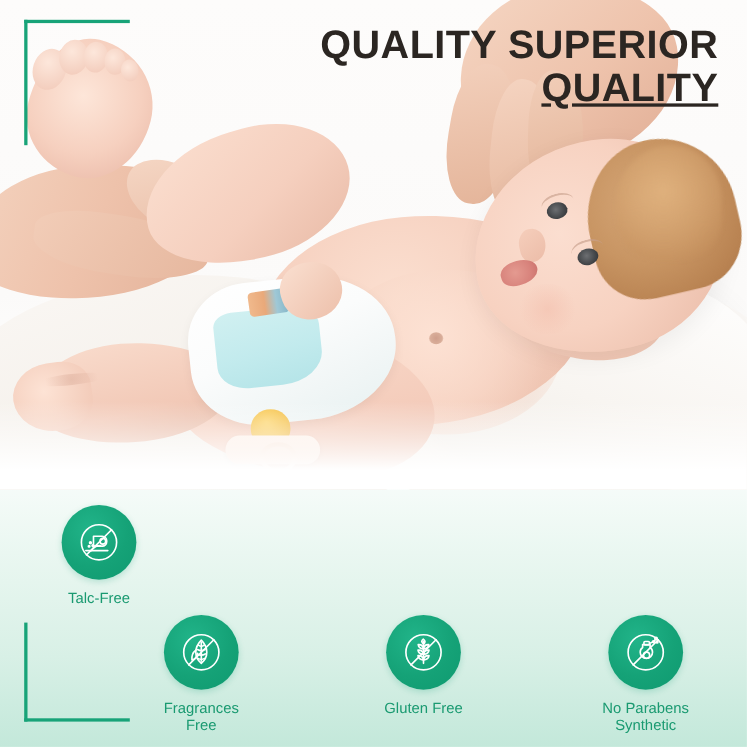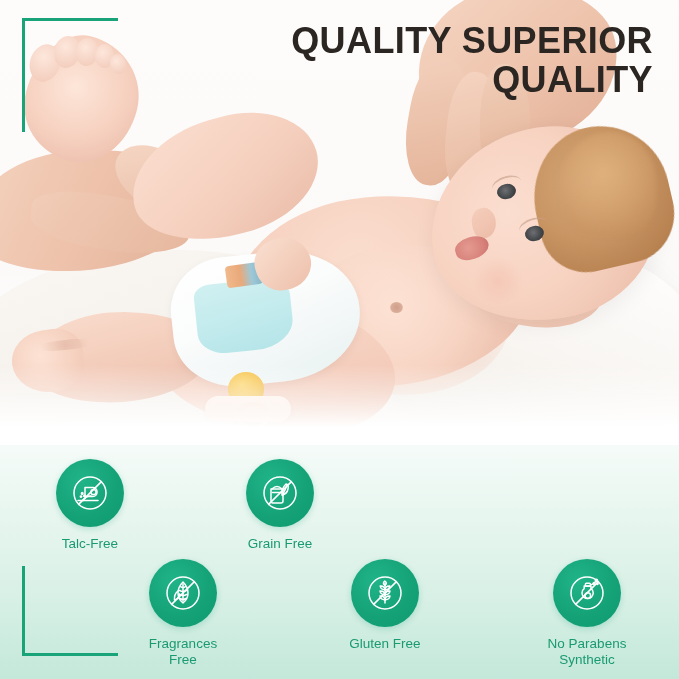--- a/index.html
+++ b/index.html
@@ -137,21 +137,21 @@
   .paci-ring{position:absolute;left:236px;top:402px;width:26px;height:20px;border-radius:50%;
     border:4px solid #f8e3d6;}
 
   
   .bracket{position:absolute;}
   .bracket span{position:absolute;background:#18a378;display:block;}
 
   
   .heading{position:absolute;right:26px;top:22px;width:420px;text-align:right;
     color:#2b2622;font-weight:700;font-size:36px;line-height:1.07;letter-spacing:.4px;}
-  .heading .l2{display:block;}
+  .heading .l2{display:block;text-decoration:underline;}
 
   
   .badges{position:absolute;left:0;top:449px;width:608px;height:249px;padding-left:32px;}
   .badge{position:absolute;width:124px;text-align:center;}
   .circle{width:68px;height:68px;border-radius:50%;margin:0 auto;
     background:radial-gradient(circle at 38% 32%,#21b489 0%,#15a277 55%,#0f9a70 100%);
     display:flex;align-items:center;justify-content:center;
     box-shadow:0 2px 6px rgba(15,154,112,.22);}
   .circle svg{display:block;}
   .badge-label{margin-top:9px;color:#1a9a71;font-size:13.5px;font-weight:400;line-height:1.22;}
@@ -250,34 +250,20 @@
           <line x1="10" y1="29.5" x2="30" y2="29.5"></line>
           <path d="M15 29.5 q3.5 -5 8 -4.5"></path>
           <circle cx="14.2" cy="22.4" r=".8"></circle>
           <circle cx="13" cy="25.6" r=".7"></circle>
           <circle cx="16.4" cy="25" r=".7"></circle>
         </svg>
       </div>
       <div class="badge-label">Talc-Free</div>
     </div>
 
-    <div class="badge b2">
-      <div class="circle">
-        <svg width="44" height="44" viewBox="0 0 44 44" fill="none" stroke="#ffffff" stroke-width="1.5" stroke-linecap="round" stroke-linejoin="round">
-          <circle cx="22" cy="22" r="16"></circle>
-          <line x1="10.6" y1="33.4" x2="33.4" y2="10.6"></line>
-          <path d="M13 18 h12 v12 a2 2 0 0 1 -2 2 h-8 a2 2 0 0 1 -2 -2 z"></path>
-          <path d="M14 18 q5 -5 10 0"></path>
-          <line x1="14.5" y1="21.4" x2="23.5" y2="21.4"></line>
-          <path d="M28 13 q-5 5 -4 11 q5 -1 6 -6 q1 -5 -2 -5z"></path>
-          <line x1="29" y1="14.5" x2="24.5" y2="24.5"></line>
-        </svg>
-      </div>
-      <div class="badge-label">Grain Free</div>
-    </div>
 
 
     <div class="badge b4">
       <div class="circle">
         <svg width="44" height="44" viewBox="0 0 44 44" fill="none" stroke="#ffffff" stroke-width="1.5" stroke-linecap="round" stroke-linejoin="round">
           <circle cx="22" cy="22" r="16"></circle>
           <line x1="10.6" y1="33.4" x2="33.4" y2="10.6"></line>
           <path d="M22 11 q5 5 5 11 q0 6 -5 10 q-5 -4 -5 -10 q0 -6 5 -11z"></path>
           <line x1="22" y1="13" x2="22" y2="30"></line>
           <path d="M19.4 15.5 q2.6 2 5.2 0"></path>

